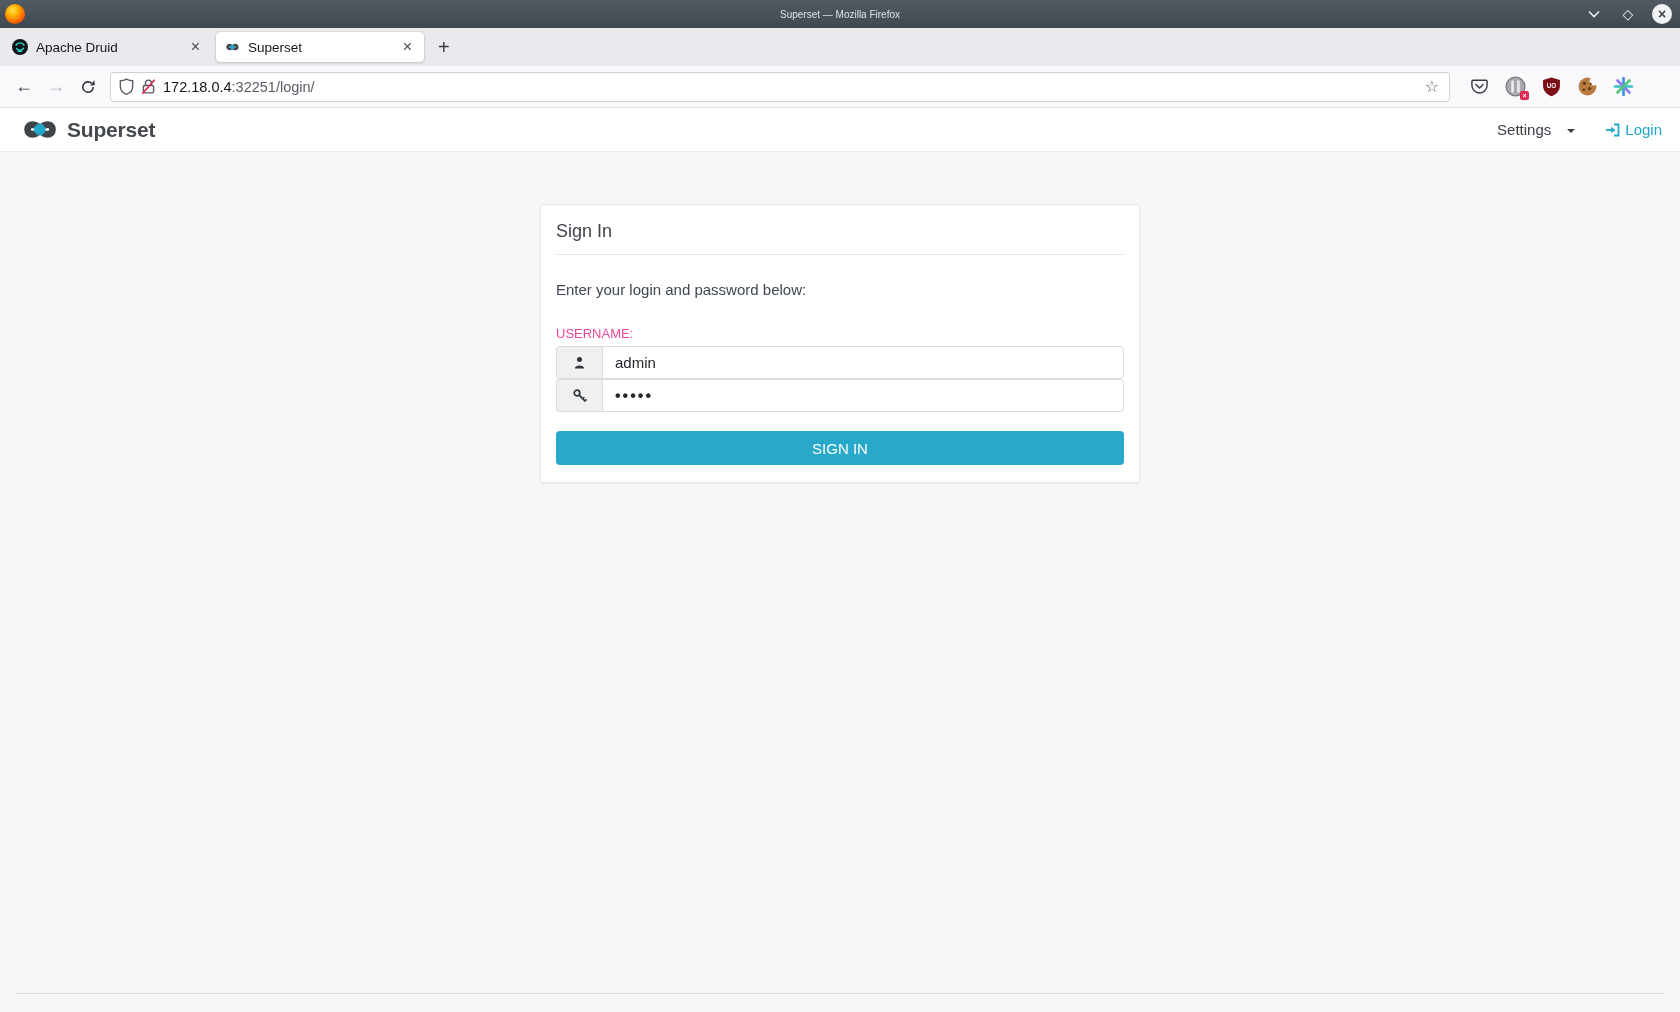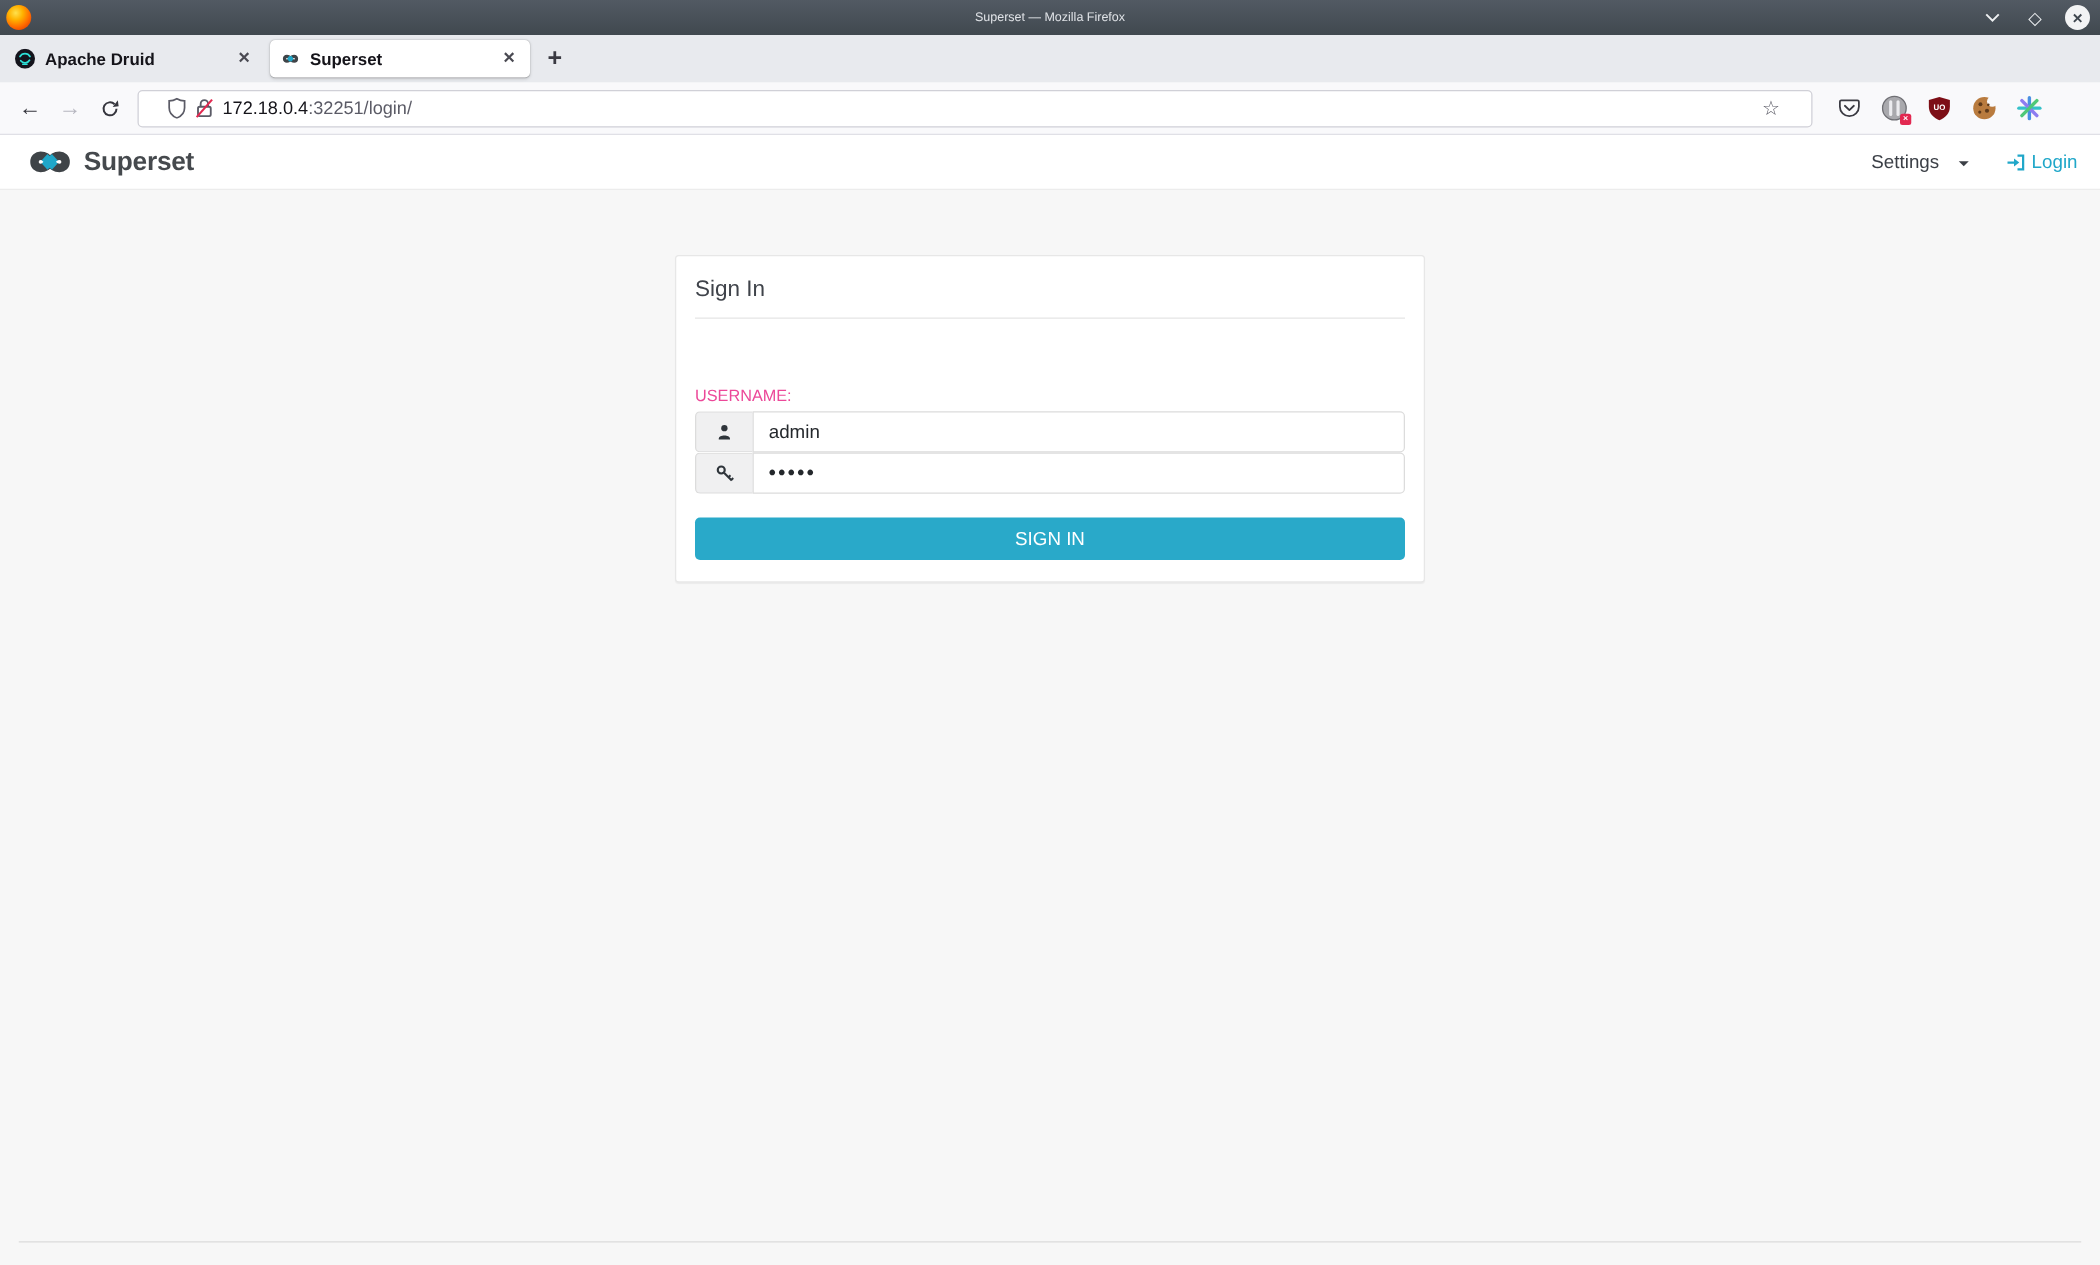--- a/index.html
+++ b/index.html
@@ -23,21 +23,21 @@
     font-size:10px; color:#dfe2e6;
   }
   .win-controls { margin-left:auto; display:flex; align-items:center; gap:14px; padding-right:8px; z-index:2; }
   .win-btn { display:flex; align-items:center; justify-content:center; width:20px; height:20px; cursor:default; }
   .win-max { color:#eef0f2; font-size:14px; line-height:1; }
   .win-close { background:#f2f3f4; border-radius:50%; color:#3f474f; font-size:14px; font-weight:bold; line-height:1; }
 
   
   .tabbar {
     height:38px; flex:0 0 38px; background:#e8eaee;
-    display:flex; align-items:center; padding:16px 4px;font-weight:bold;
+    display:flex; align-items:center; padding:16px 4px;
   }
   .tab {
     height:30px; width:208px; display:flex; align-items:center;
     border-radius:4px; padding:0 8px; margin-right:4px; cursor:default;
   }
   .tab.inactive { background:transparent; }
   .tab.active { background:#ffffff; box-shadow:0 0 1px rgba(0,0,0,.35), 0 1px 3px rgba(0,0,0,.15); }
   .tab .favicon { width:16px; height:16px; flex:0 0 16px; margin-right:8px; }
   .tab .tab-label { font-size:13.5px; color:#15141a; flex:1; white-space:nowrap; overflow:hidden; }
   .tab .tab-close { color:#4a4a52; font-size:16px; line-height:1; padding:2px 4px; border-radius:3px; cursor:default; }
@@ -48,21 +48,21 @@
     height:42px; flex:0 0 42px; background:#f9f9fb;
     border-bottom:1px solid #e0e0e6;
     display:flex; align-items:center; padding:0 8px;
   }
   .nav-btn { width:32px; height:30px; display:flex; align-items:center; justify-content:center; border-radius:4px; font-size:18px; cursor:default; }
   .nav-back { color:#35353d; }
   .nav-forward { color:#b7b7c0; }
   .urlbar {
     flex:1; height:30px; margin:0 10px 0 6px; background:#ffffff;
     border:1px solid #d0d0d7; border-radius:4px;
-    display:flex; align-items:center; padding:0 23px;
+    display:flex; align-items:center; padding:0 8px;
   }
   .urlbar .sep { width:6px; }
   .url-text { flex:1; font-size:14.5px; margin-left:6px; white-space:nowrap; }
   .url-host { color:#15141a; }
   .url-path { color:#5b5b66; }
   .star-btn { font-size:16px; color:#5b5b66; padding:0 2px; cursor:default; }
   .ext-icons { display:flex; align-items:center; gap:14px; padding:0 8px; }
   .ext-btn { width:22px; height:22px; display:flex; align-items:center; justify-content:center; position:relative; cursor:default; }
   .badge-x {
     position:absolute; right:-3px; bottom:-2px; width:9px; height:9px;
@@ -255,20 +255,21 @@
       </div>
     </div>
   </div>
 
   <div class="page-body">
     <div class="login-card">
       <div class="card-header">
         <div class="card-title">Sign In</div>
       </div>
       <div class="card-body">
+        <div class="instruction">Enter your login and password below:</div>
 
         <div class="field-label">USERNAME:</div>
         <div class="input-group">
           <div class="input-addon">
             <svg width="15" height="15" viewBox="0 0 16 16">
               <circle cx="8" cy="4.8" r="2.7" fill="#2f353b"></circle>
               <path d="M3.2 13.8 c0 -3.6 9.6 -3.6 9.6 0 v0.7 h-9.6 z" fill="#2f353b"></path>
             </svg>
           </div>
           <input type="text" value="admin" style="">

